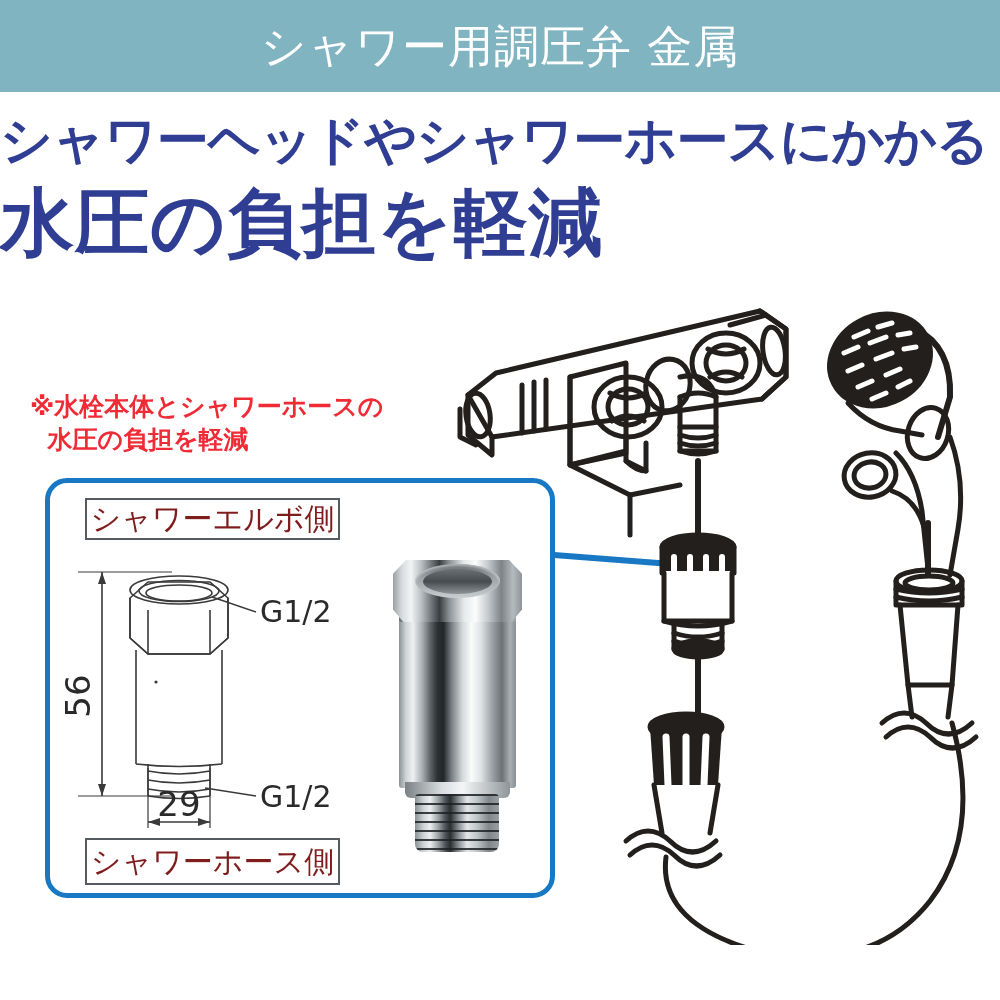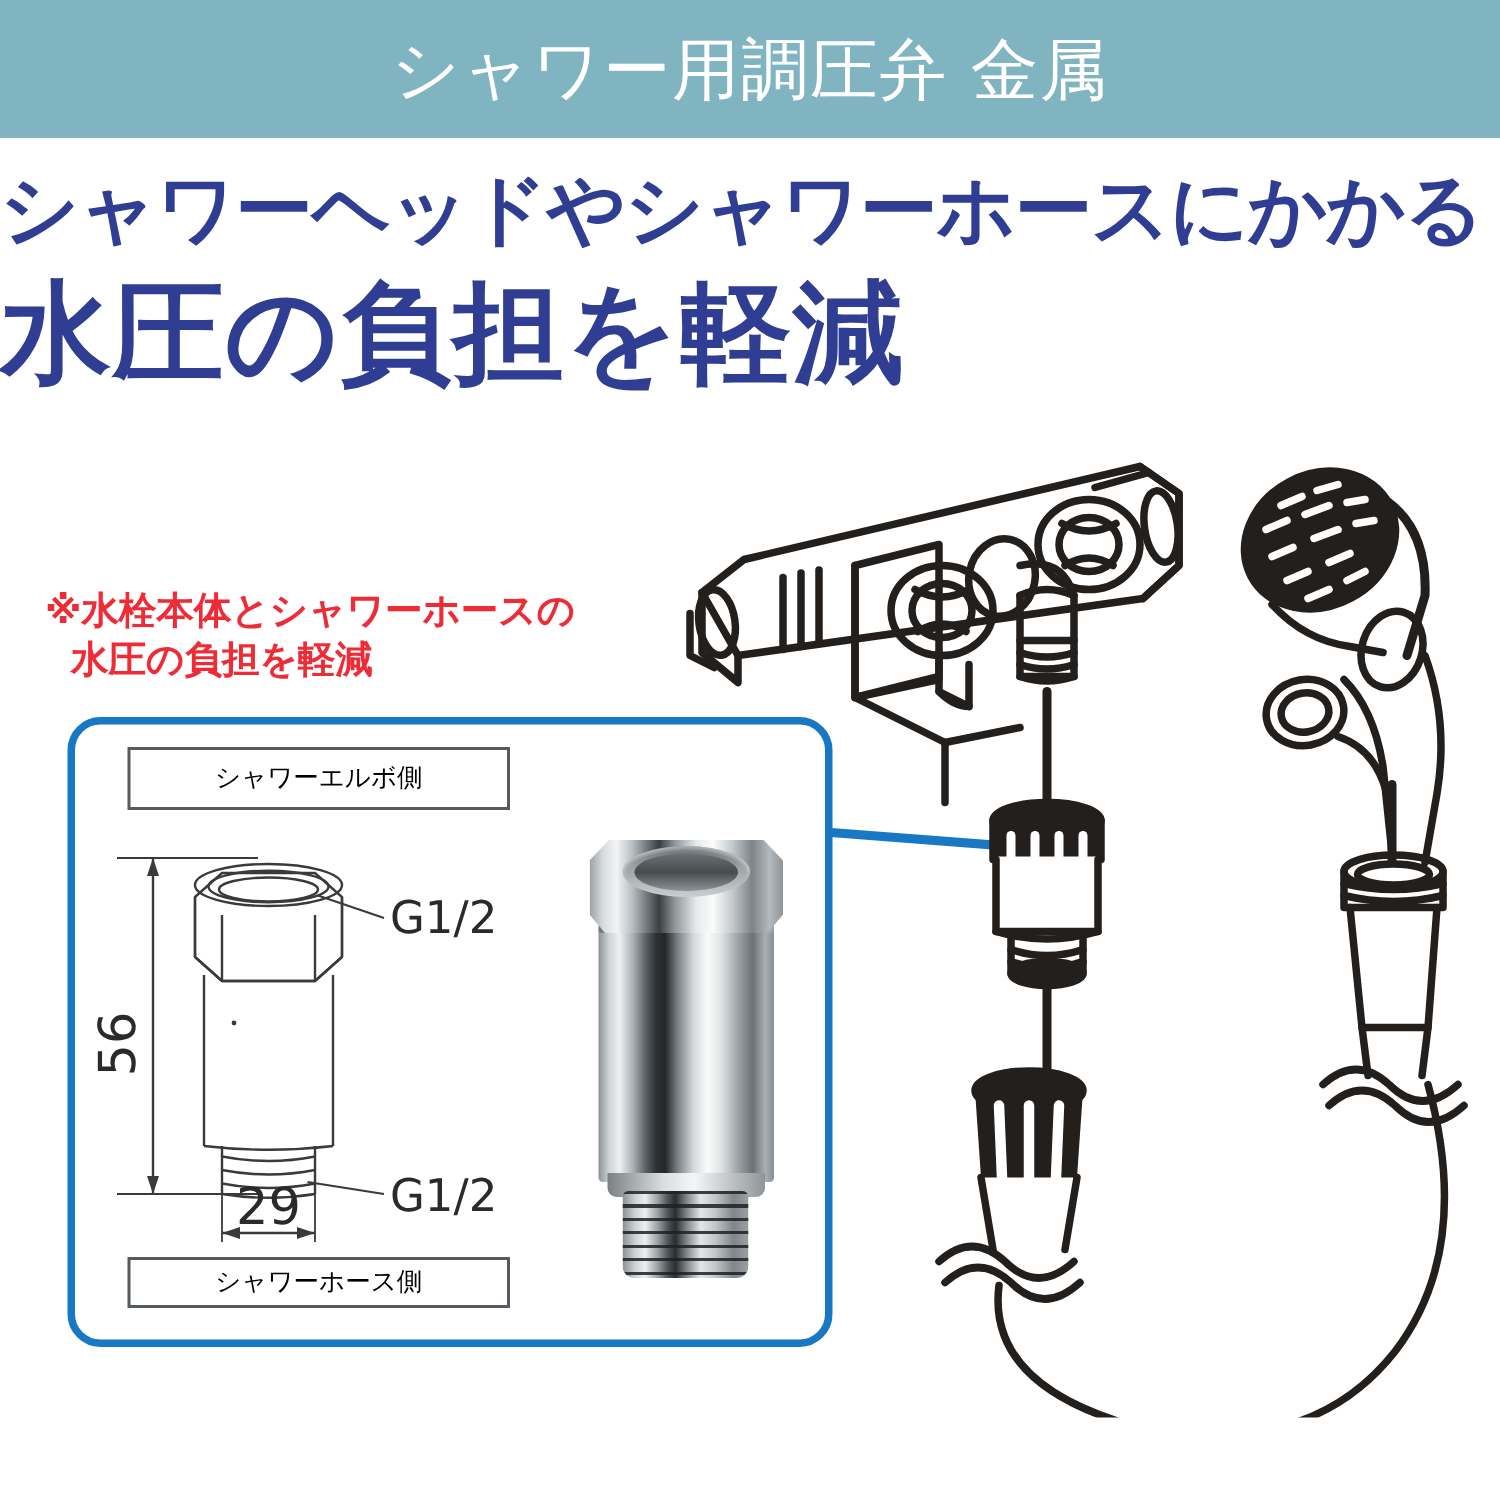--- a/index.html
+++ b/index.html
@@ -84,28 +84,28 @@
   .tag-box {
     position: absolute;
     border: 2px solid #555b5f;
     background: #ffffff;
     box-sizing: border-box;
     display: flex;
     align-items: center;
     justify-content: center;
   }
   .tag-box span {
-    font-size: 17px;
+    font-size: 30px;
     font-weight: 500;
-    color: #000000;
+    color: #7f1d1d;
     line-height: 1;
     white-space: nowrap;
   }
   .tag-top { left: 85px; top: 498px; width: 255px; height: 42px; }
-  .tag-bottom { left: 85px; top: 838px; width: 255px; height: 34px; }
+  .tag-bottom { left: 85px; top: 838px; width: 255px; height: 47px; }
 
   
   .tech-svg {
     position: absolute;
     left: 60px; top: 550px;
     width: 320px; height: 290px;
   }
 
   
   .photo-wrap {

